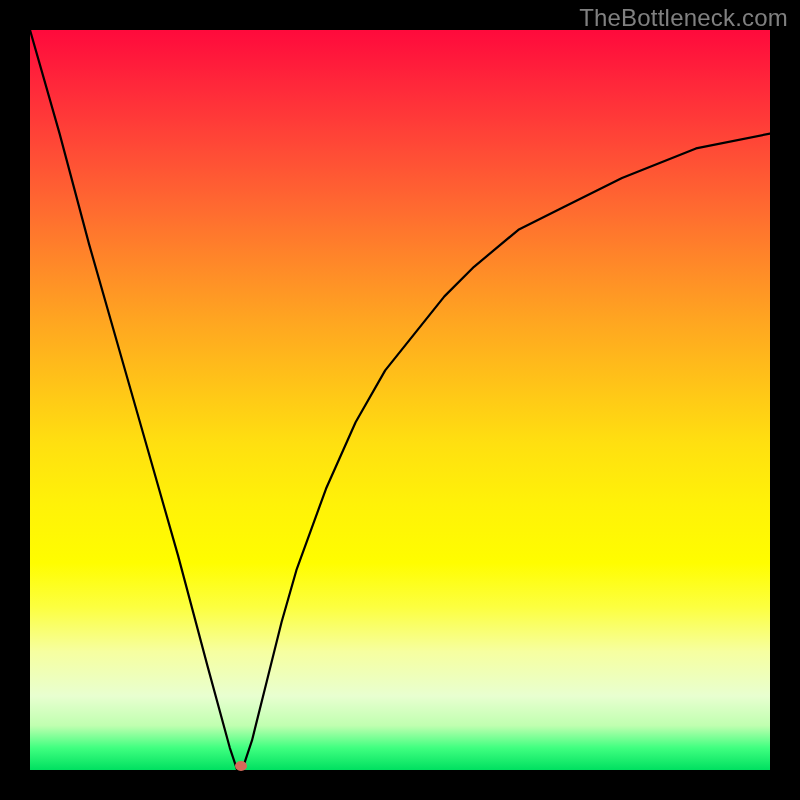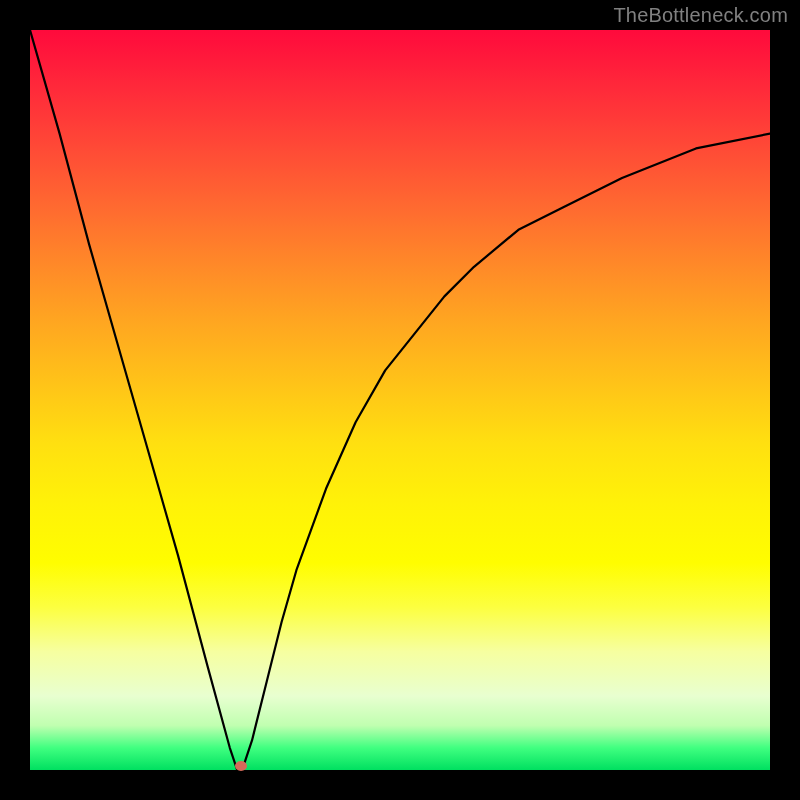--- a/index.html
+++ b/index.html
@@ -42,21 +42,21 @@
       #c0ffb0 94%,
       #40ff80 97%,
       #00e060 100%
     );
   }
   .watermark {
     position: absolute;
     top: 4px;
     right: 12px;
     color: #808080;
-    font-size: 20px;
+    font-size: 24px;
     font-weight: 500;
     letter-spacing: 0.2px;
   }
   svg.curve {
     position: absolute;
     top: 0;
     left: 0;
     width: 740px;
     height: 740px;
   }

